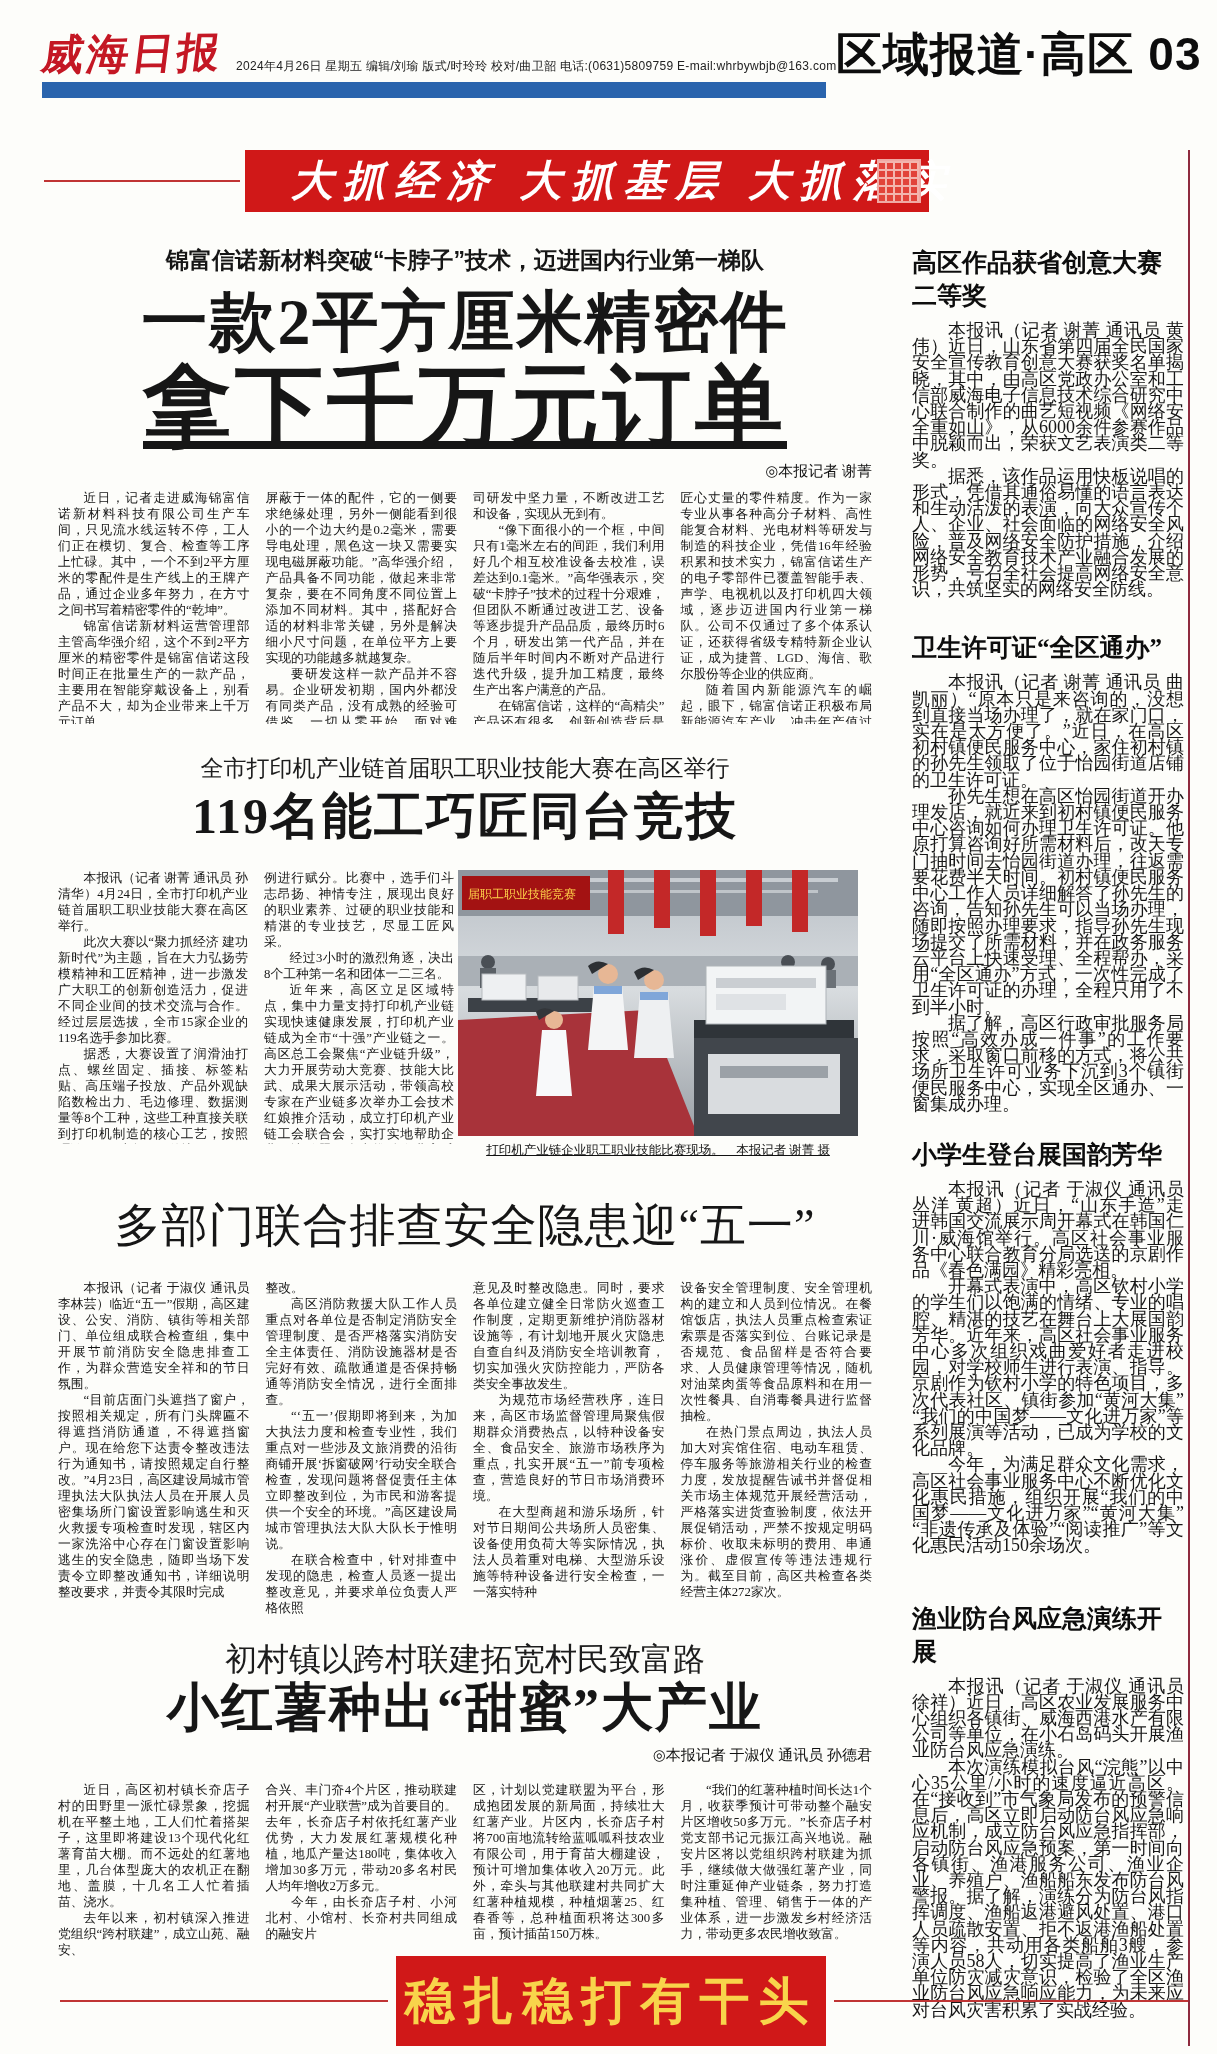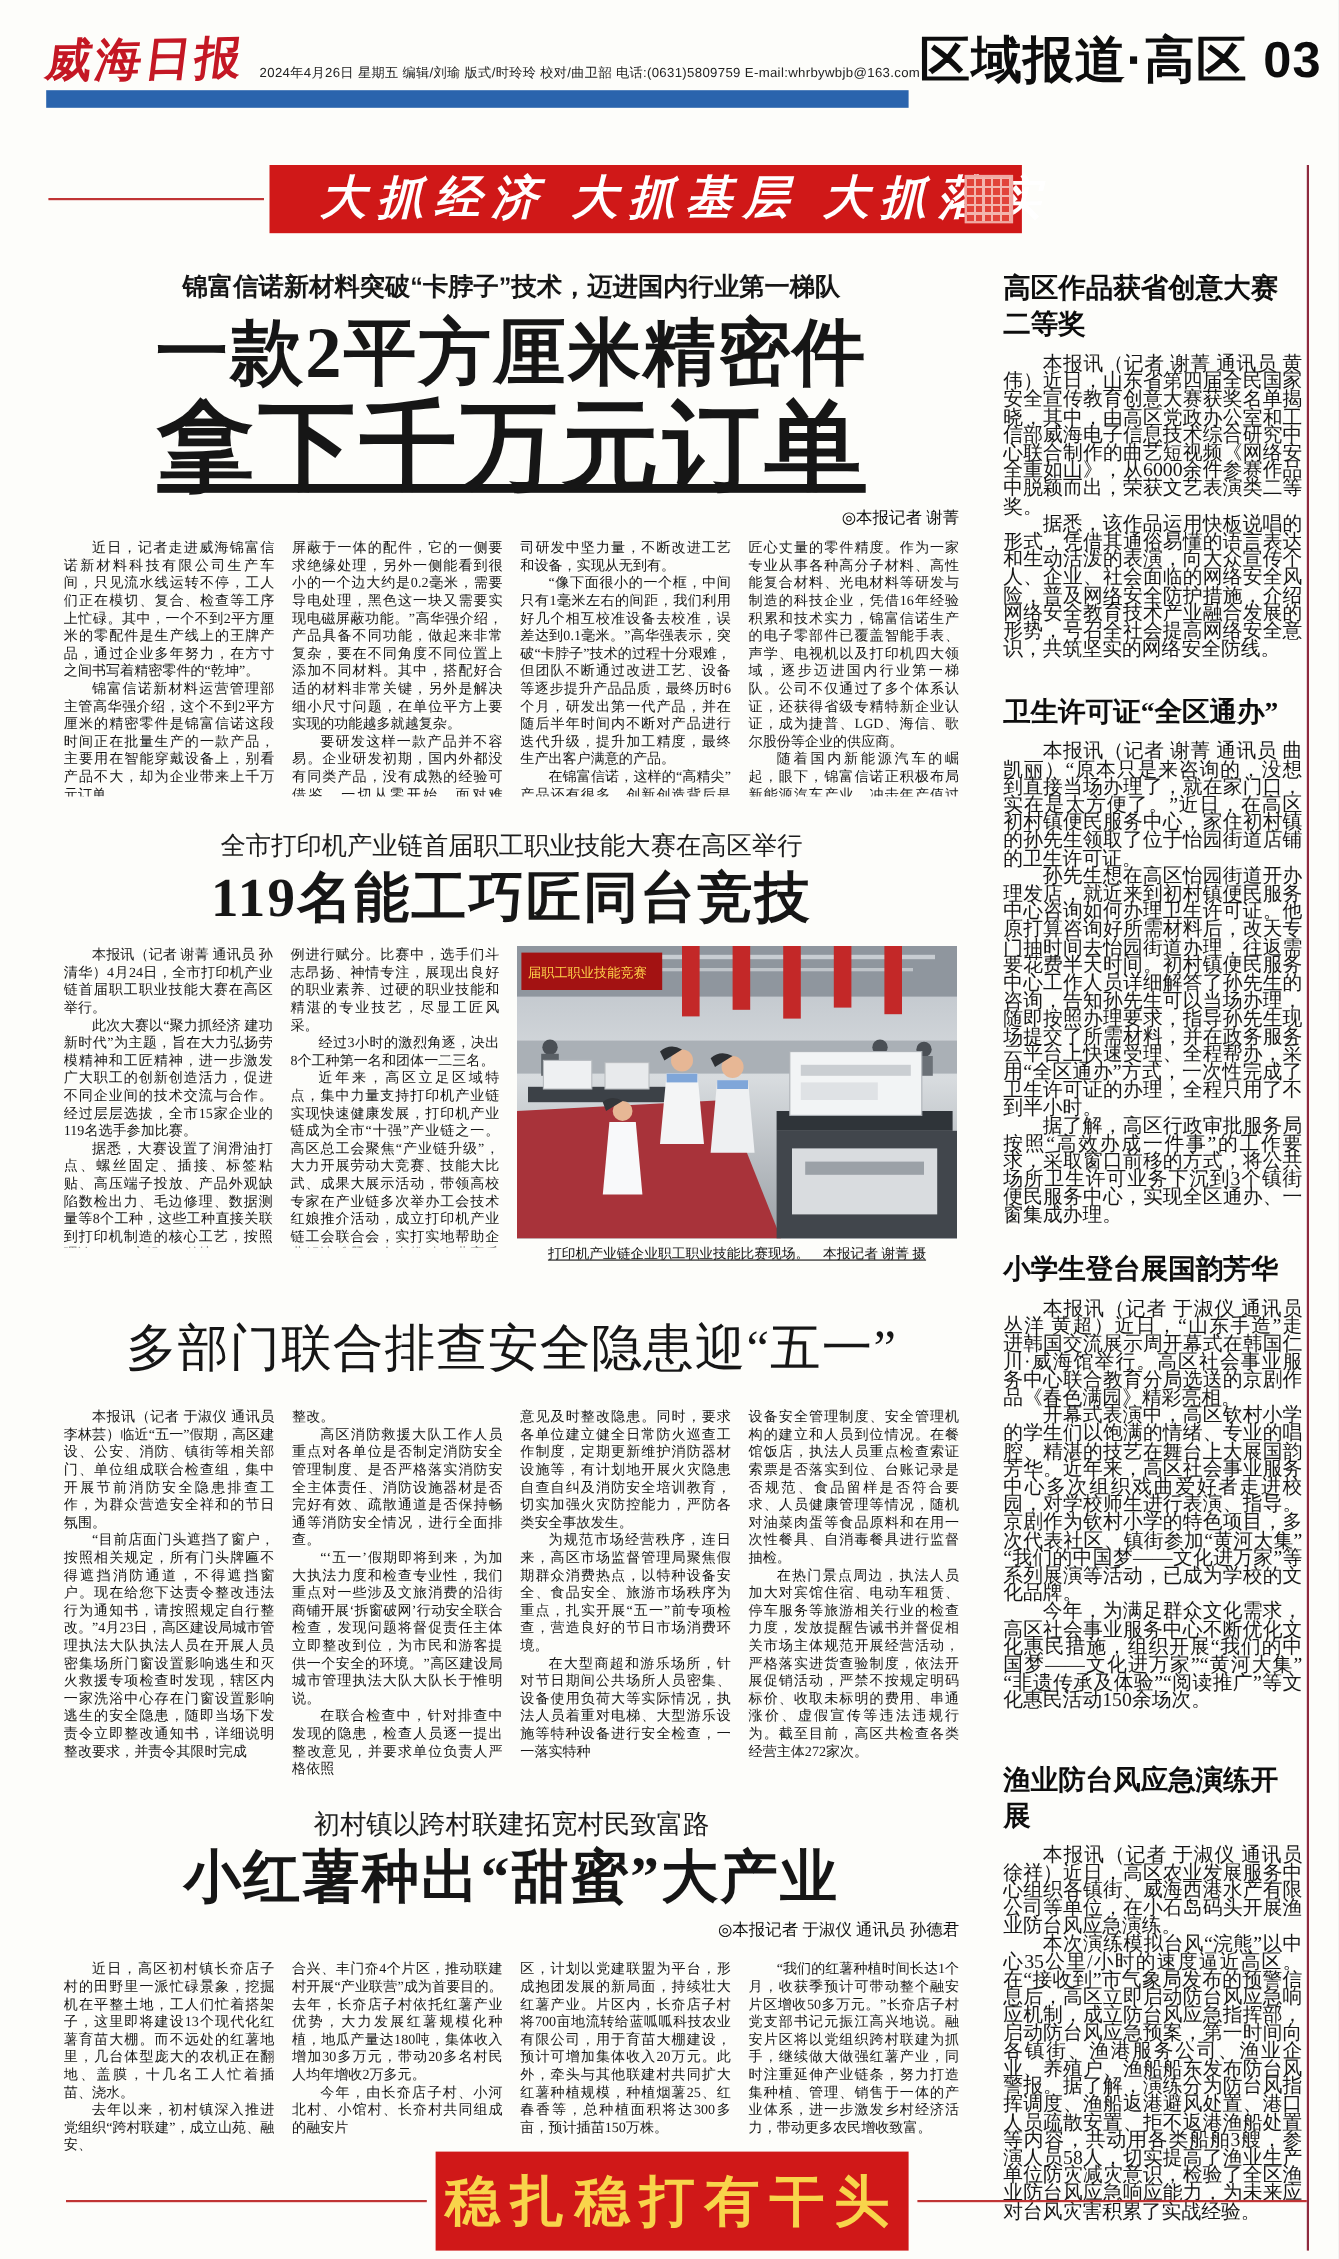--- a/index.html
+++ b/index.html
@@ -36,21 +36,21 @@
   .hl-md{font-size:46px;font-weight:normal;text-align:center;line-height:60px;letter-spacing:1px;white-space:nowrap;}
   .hl-sweet{font-size:52px;font-weight:bold;text-align:center;line-height:64px;letter-spacing:2px;white-space:nowrap;}
   .byline{font-size:15px;text-align:right;height:34px;line-height:30px;color:#111;}
   .bodytext{font-size:12.8px;line-height:16px;text-align:justify;overflow:hidden;}
   .bodytext p{margin:0;text-indent:2em;}
   .bodytext p.cont{text-indent:0;}
   .cols{display:grid;gap:16px;}
   .c4{grid-template-columns:repeat(4,1fr);}
   .c2{grid-template-columns:repeat(2,1fr);}
   
-  .skills-row{display:flex;gap:16px;margin-top:14px;}
+  .skills-row{display:flex;gap:4px;margin-top:24px;}
   .skills-text{width:396px;}
   .photo-wrap{width:400px;}
   .photo-wrap svg{display:block;background:#cdd2d6;}
   .caption{font-size:12.5px;text-align:center;margin-top:6px;color:#111;text-decoration:underline;}
   
   #sidebar{position:absolute;left:912px;top:246px;width:272px;}
   .sb-article{margin-bottom:34px;}
   .sb-article:nth-child(2){margin-bottom:26px;}
   .sb-article:nth-child(3){margin-bottom:48px;}
   .sb-article:last-child{margin-bottom:0;}
@@ -206,21 +206,21 @@
           <p>在大型商超和游乐场所，针对节日期间公共场所人员密集、设备使用负荷大等实际情况，执法人员着重对电梯、大型游乐设施等特种设备进行安全检查，一一落实特种</p>
         </div>
       <div>
           <p class="cont">设备安全管理制度、安全管理机构的建立和人员到位情况。在餐馆饭店，执法人员重点检查索证索票是否落实到位、台账记录是否规范、食品留样是否符合要求、人员健康管理等情况，随机对油菜肉蛋等食品原料和在用一次性餐具、自消毒餐具进行监督抽检。</p>
           <p>在热门景点周边，执法人员加大对宾馆住宿、电动车租赁、停车服务等旅游相关行业的检查力度，发放提醒告诫书并督促相关市场主体规范开展经营活动，严格落实进货查验制度，依法开展促销活动，严禁不按规定明码标价、收取未标明的费用、串通涨价、虚假宣传等违法违规行为。截至目前，高区共检查各类经营主体272家次。</p>
         </div>
     </div>
   </div>
 
   <div class="article" style="top:1642px;">
-    <div class="kicker-plain" style="font-size:24px;">初村镇以跨村联建拓宽村民致富路</div>
+    <div class="kicker-plain" style="font-size:32px;">初村镇以跨村联建拓宽村民致富路</div>
     <div class="hl-sweet">小红薯种出“甜蜜”大产业</div>
     <div class="byline" style="height:28px;">◎本报记者 于淑仪 通讯员 孙德君</div>
     <div class="cols c4 bodytext" style="height:222px;margin-top:14px;">
       <div>
           <p>近日，高区初村镇长夼店子村的田野里一派忙碌景象，挖掘机在平整土地，工人们忙着搭架子，这里即将建设13个现代化红薯育苗大棚。而不远处的红薯地里，几台体型庞大的农机正在翻地、盖膜，十几名工人忙着插苗、浇水。</p>
           <p>去年以来，初村镇深入推进党组织“跨村联建”，成立山苑、融安、</p>
         </div>
       <div>
           <p class="cont">合兴、丰门夼4个片区，推动联建村开展“产业联营”成为首要目的。去年，长夼店子村依托红薯产业优势，大力发展红薯规模化种植，地瓜产量达180吨，集体收入增加30多万元，带动20多名村民人均年增收2万多元。</p>
           <p>今年，由长夼店子村、小河北村、小馆村、长夼村共同组成的融安片</p>

